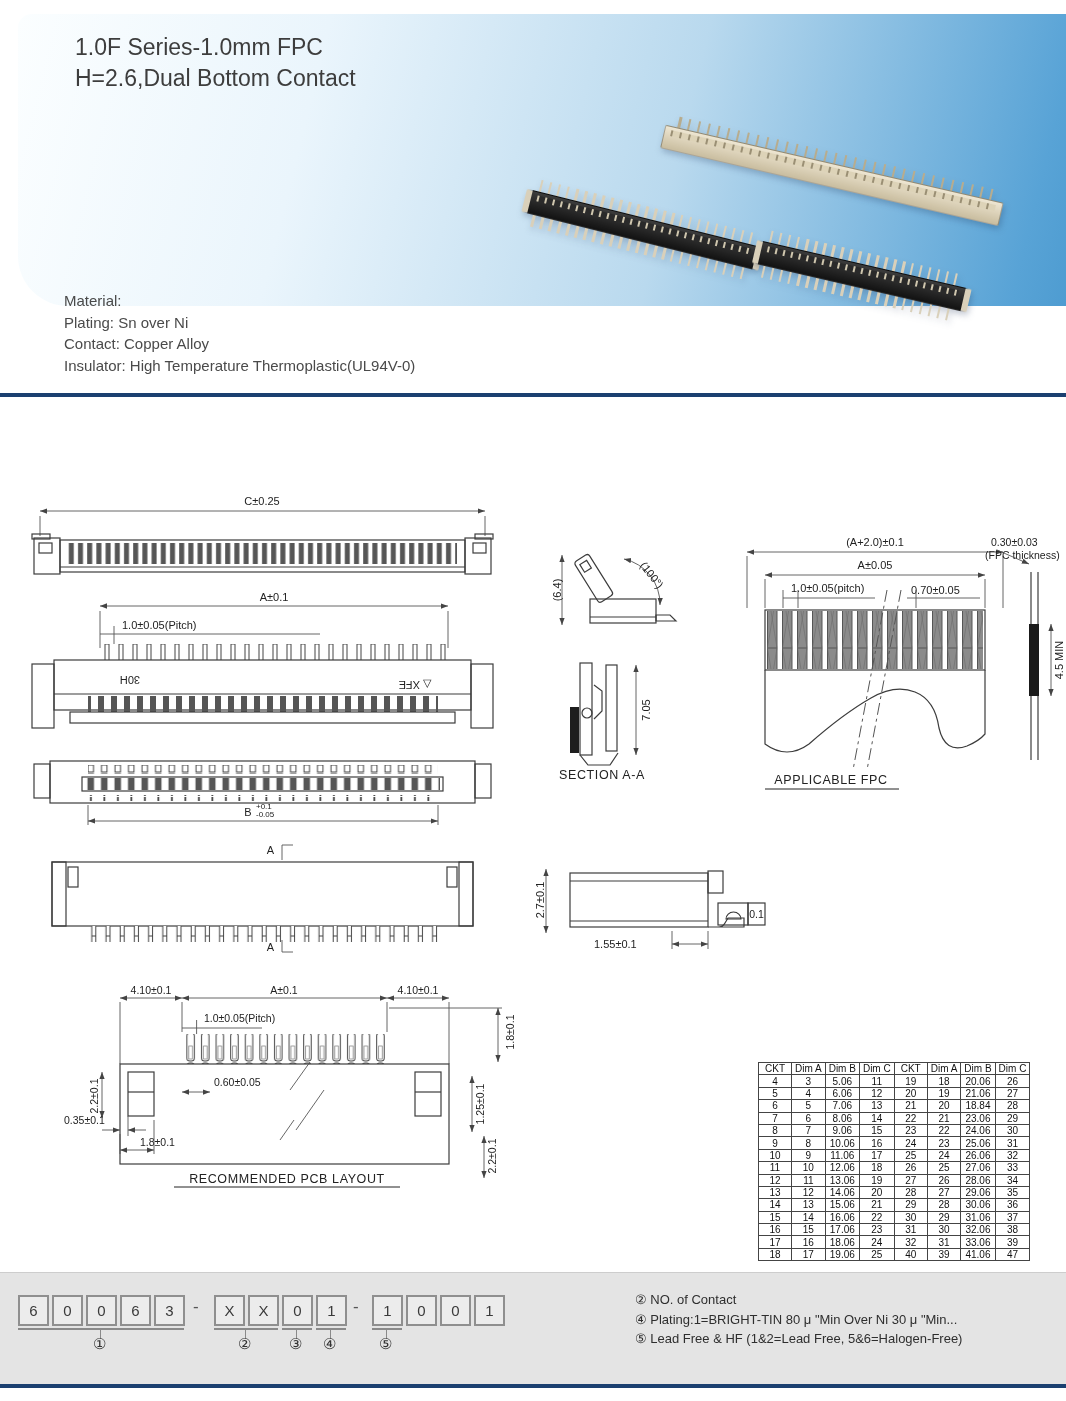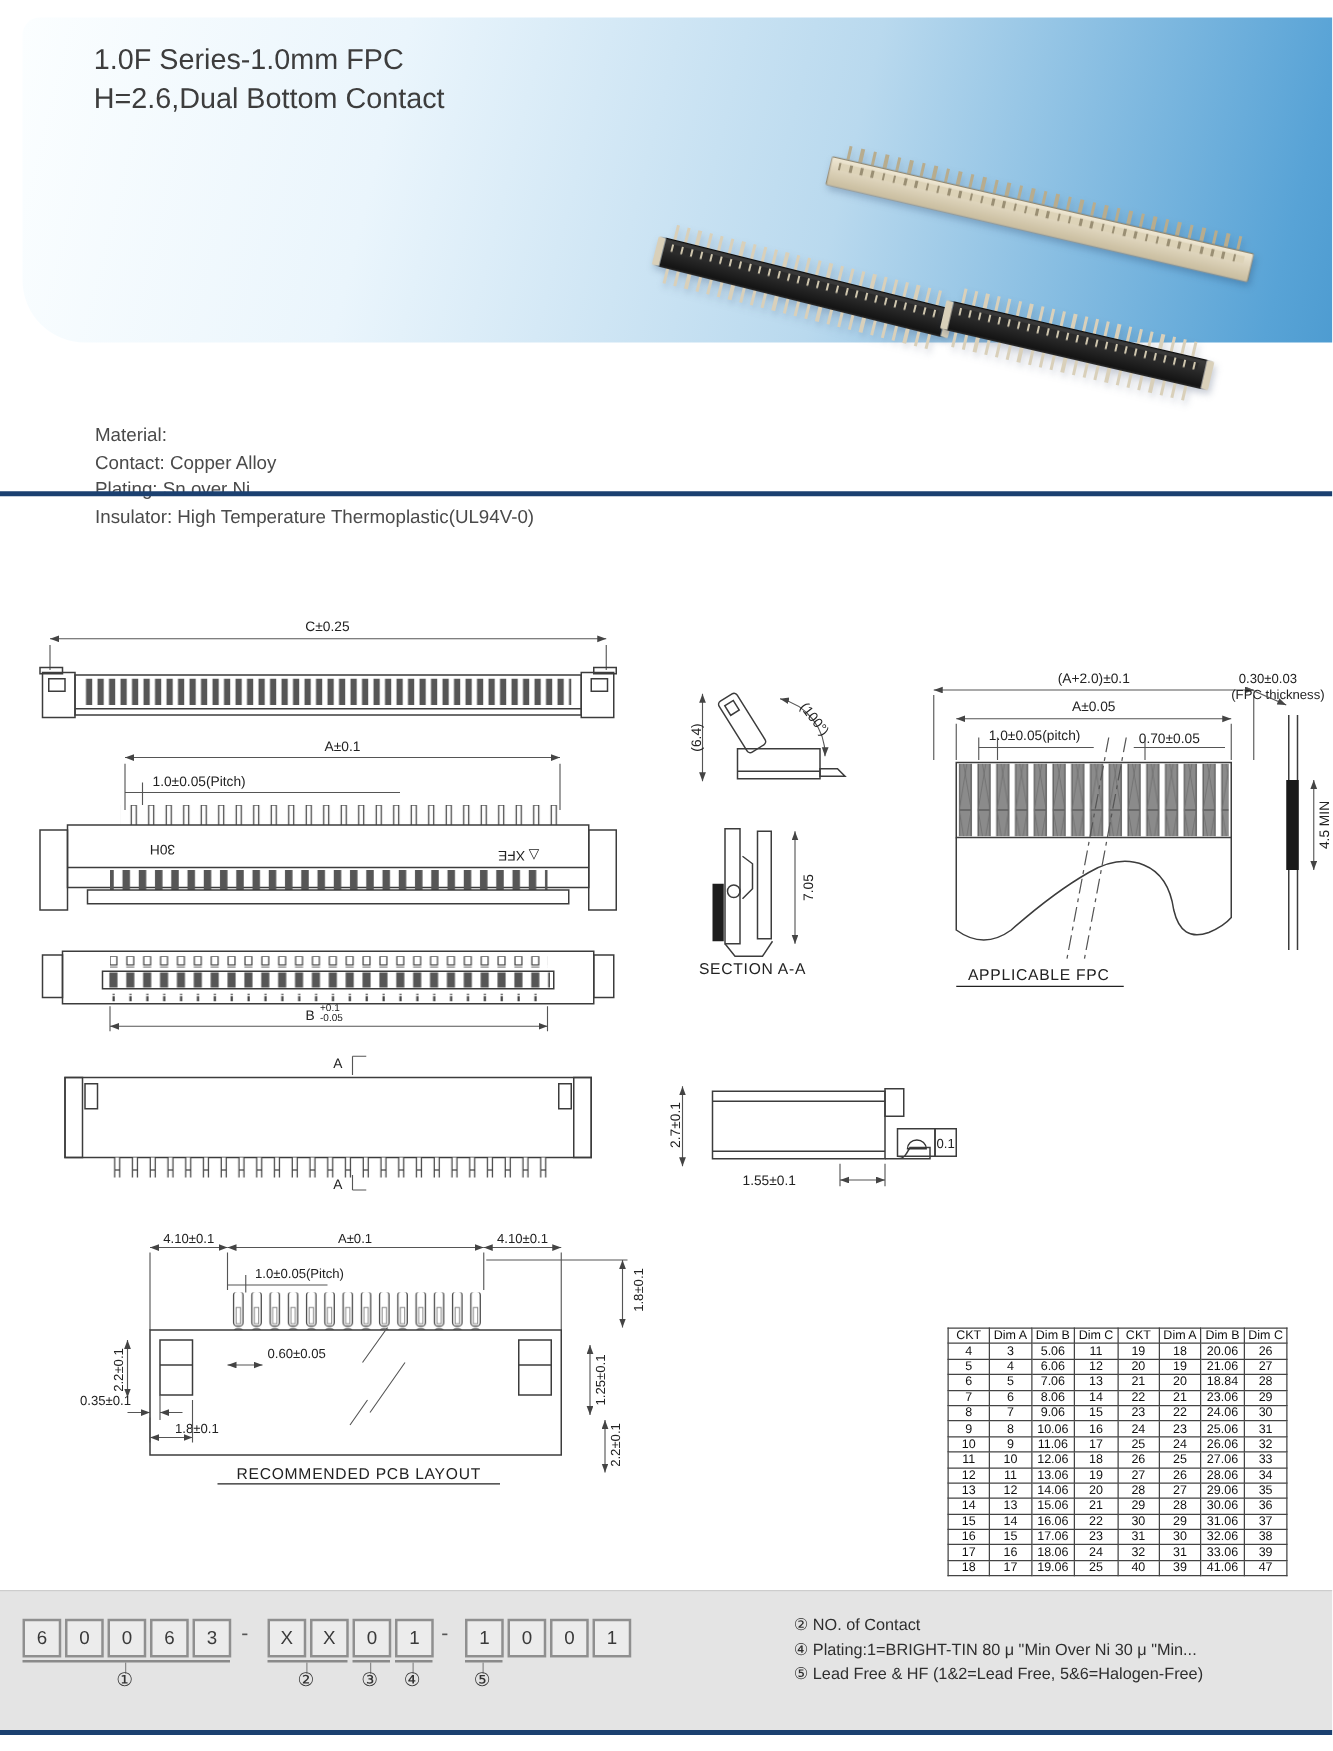--- a/index.html
+++ b/index.html
@@ -1,25 +1,25 @@
 <!DOCTYPE html>
 <html><head>
 <meta charset="utf-8">
 <style>
   html,body{margin:0;padding:0;background:#fff;}
   .page{position:relative;width:1066px;height:1401px;background:#fff;overflow:hidden;
         font-family:"Liberation Sans",sans-serif;color:#333;}
 
   
-  .blue-panel{position:absolute;left:18px;top:14px;width:1048px;height:260px;
+  .blue-panel{position:absolute;left:18px;top:14px;width:1048px;height:292px;
     border-radius:14px 0 0 50px;
     background:linear-gradient(104deg,#fbfeff 0%,#eaf5fc 28%,#b9d9ee 62%,#58a3d6 95%,#4e9cd1 100%);}
   .title{position:absolute;left:57px;top:18px;font-size:23px;line-height:31px;color:#3d3d3d;}
   .specs{position:absolute;left:57px;top:113px;font-size:15px;line-height:21.5px;color:#4a4a4a;}
-  .material{position:absolute;left:58px;top:276px;font-size:15px;line-height:21.5px;color:#4a4a4a;margin-top:48px;}
+  .material{position:absolute;left:46px;top:276px;font-size:15px;line-height:21.5px;color:#4a4a4a;}
 
   
   .conn{position:absolute;transform-origin:left top;filter:drop-shadow(2px 3px 3px rgba(20,40,80,.25));}
   .conn .pins{margin:0 12px;height:11px;
     background:repeating-linear-gradient(90deg,#b7ac8e 0 2.5px,transparent 2.5px 10px);}
   .conn .pins.dark{background:repeating-linear-gradient(90deg,#d9d0ba 0 2.5px,transparent 2.5px 9px);height:12px;}
   .conn .body{height:22px;border:1px solid rgba(0,0,0,.28);border-radius:2px;}
   .conn .slot{height:6px;margin:3px 6px 0 6px;
     background:repeating-linear-gradient(90deg,#9a8f74 0 2px,#ddd3b8 2px 9px);}
   .conn .slot.onblack{background:repeating-linear-gradient(90deg,#cfc6ae 0 2px,#2a2a2a 2px 8px);}
@@ -63,22 +63,22 @@
 
 <div class="page">
 
   <div class="blue-panel">
     <div class="title">
       <div>1.0F Series-1.0mm FPC</div>
       <div>H=2.6,Dual Bottom Contact</div>
     </div>
     <div class="material">
       <div>Material:</div>
+      <div>Plating: Sn over Ni</div>
       <div>Contact: Copper Alloy</div>
-      <div>Plating: Sn over Ni</div>
       <div>Insulator: High Temperature Thermoplastic(UL94V-0)</div>
     </div>
 
     <div class="conn conn-beige">
       <div class="pins"></div>
       <div class="body">
           <div class="slot"></div>
         </div>
     </div>
     <div class="conn conn-black1">

